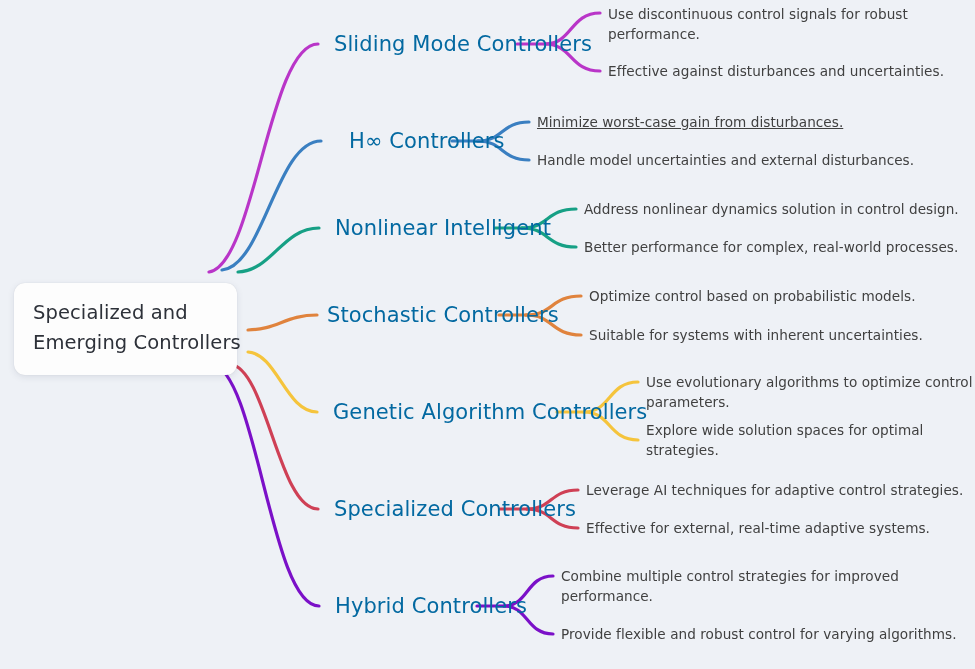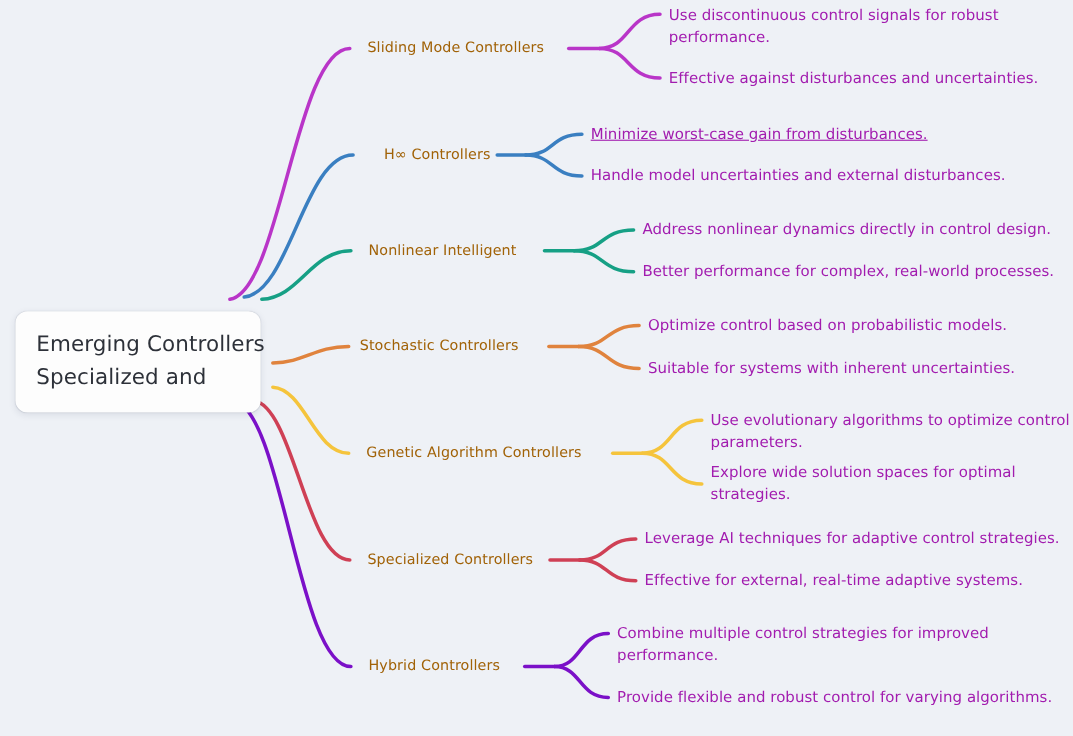--- a/index.html
+++ b/index.html
@@ -41,32 +41,32 @@
   }
   .root-card .root-line {
     font-size: 19.5px;
     line-height: 30px;
     color: #2d3139;
     letter-spacing: 0.1px;
     white-space: nowrap;
   }
   .node-label {
     position: absolute;
-    font-size: 13px;
-    color: #a16207;
+    font-size: 21px;
+    color: #0369a1;
     letter-spacing: 0.1px;
     white-space: nowrap;
     transform: translateY(-50%);
     text-align: center;
   }
   .leaf-label {
     position: absolute;
     font-size: 13.6px;
     line-height: 20px;
-    color: #a21caf;
+    color: #404040;
     letter-spacing: 0.05px;
     transform: translateY(-50%);
   }
   .leaf-label.two-line {
     width: 350px;
   }
 </style>
 </head>
 <body>
 
@@ -97,33 +97,33 @@
       <path d="M 500 509 L 527 509" fill="none" stroke="#cf4055" stroke-width="3.2" stroke-linecap="round"></path>
       <path d="M 527 509 C 552.5 509, 549.95 490, 578 490" fill="none" stroke="#cf4055" stroke-width="3.2" stroke-linecap="round"></path>
       <path d="M 527 509 C 552.5 509, 549.95 528, 578 528" fill="none" stroke="#cf4055" stroke-width="3.2" stroke-linecap="round"></path>
       <path d="M 212 364 C 256.94 371.26, 270.85 606, 319 606" fill="none" stroke="#7b10c8" stroke-width="3.2" stroke-linecap="round"></path>
       <path d="M 477 606 L 504 606" fill="none" stroke="#7b10c8" stroke-width="3.2" stroke-linecap="round"></path>
       <path d="M 504 606 C 528.5 606, 526.05 576, 553 576" fill="none" stroke="#7b10c8" stroke-width="3.2" stroke-linecap="round"></path>
       <path d="M 504 606 C 528.5 606, 526.05 634, 553 634" fill="none" stroke="#7b10c8" stroke-width="3.2" stroke-linecap="round"></path>
     </svg>
 
   <div class="root-card">
+    <div class="root-line">Specialized and</div>
     <div class="root-line">Emerging Controllers</div>
-    <div class="root-line">Specialized and</div>
   </div>
 
   <div id="labels">
       <div class="node-label" style="left: 334px; top: 44px;">Sliding Mode Controllers</div>
       <div class="leaf-label two-line" style="left: 608px; top: 24px;">Use discontinuous control signals for robust performance.</div>
       <div class="leaf-label" style="left: 608px; top: 71px;">Effective against disturbances and uncertainties.</div>
       <div class="node-label" style="left: 337px; top: 141px; margin-left: 12px;">H∞ Controllers</div>
       <div class="leaf-label" style="left: 537px; top: 122px; text-decoration: underline;">Minimize worst-case gain from disturbances.</div>
       <div class="leaf-label" style="left: 537px; top: 160px;">Handle model uncertainties and external disturbances.</div>
       <div class="node-label" style="left: 335px; top: 228px;">Nonlinear Intelligent</div>
-      <div class="leaf-label" style="left: 584px; top: 209px;">Address nonlinear dynamics directly in control design.</div>
+      <div class="leaf-label" style="left: 584px; top: 209px;">Address nonlinear dynamics solution in control design.</div>
       <div class="leaf-label" style="left: 584px; top: 247px;">Better performance for complex, real-world processes.</div>
       <div class="node-label" style="left: 327px; top: 315px;">Stochastic Controllers</div>
       <div class="leaf-label" style="left: 589px; top: 296px;">Optimize control based on probabilistic models.</div>
       <div class="leaf-label" style="left: 589px; top: 335px;">Suitable for systems with inherent uncertainties.</div>
       <div class="node-label" style="left: 333px; top: 412px;">Genetic Algorithm Controllers</div>
       <div class="leaf-label two-line" style="left: 646px; top: 392px;">Use evolutionary algorithms to optimize control parameters.</div>
       <div class="leaf-label" style="left: 646px; top: 440px;">Explore wide solution spaces for optimal strategies.</div>
       <div class="node-label" style="left: 334px; top: 509px;">Specialized Controllers</div>
       <div class="leaf-label" style="left: 586px; top: 490px;">Leverage AI techniques for adaptive control strategies.</div>
       <div class="leaf-label" style="left: 586px; top: 528px;">Effective for external, real-time adaptive systems.</div>

